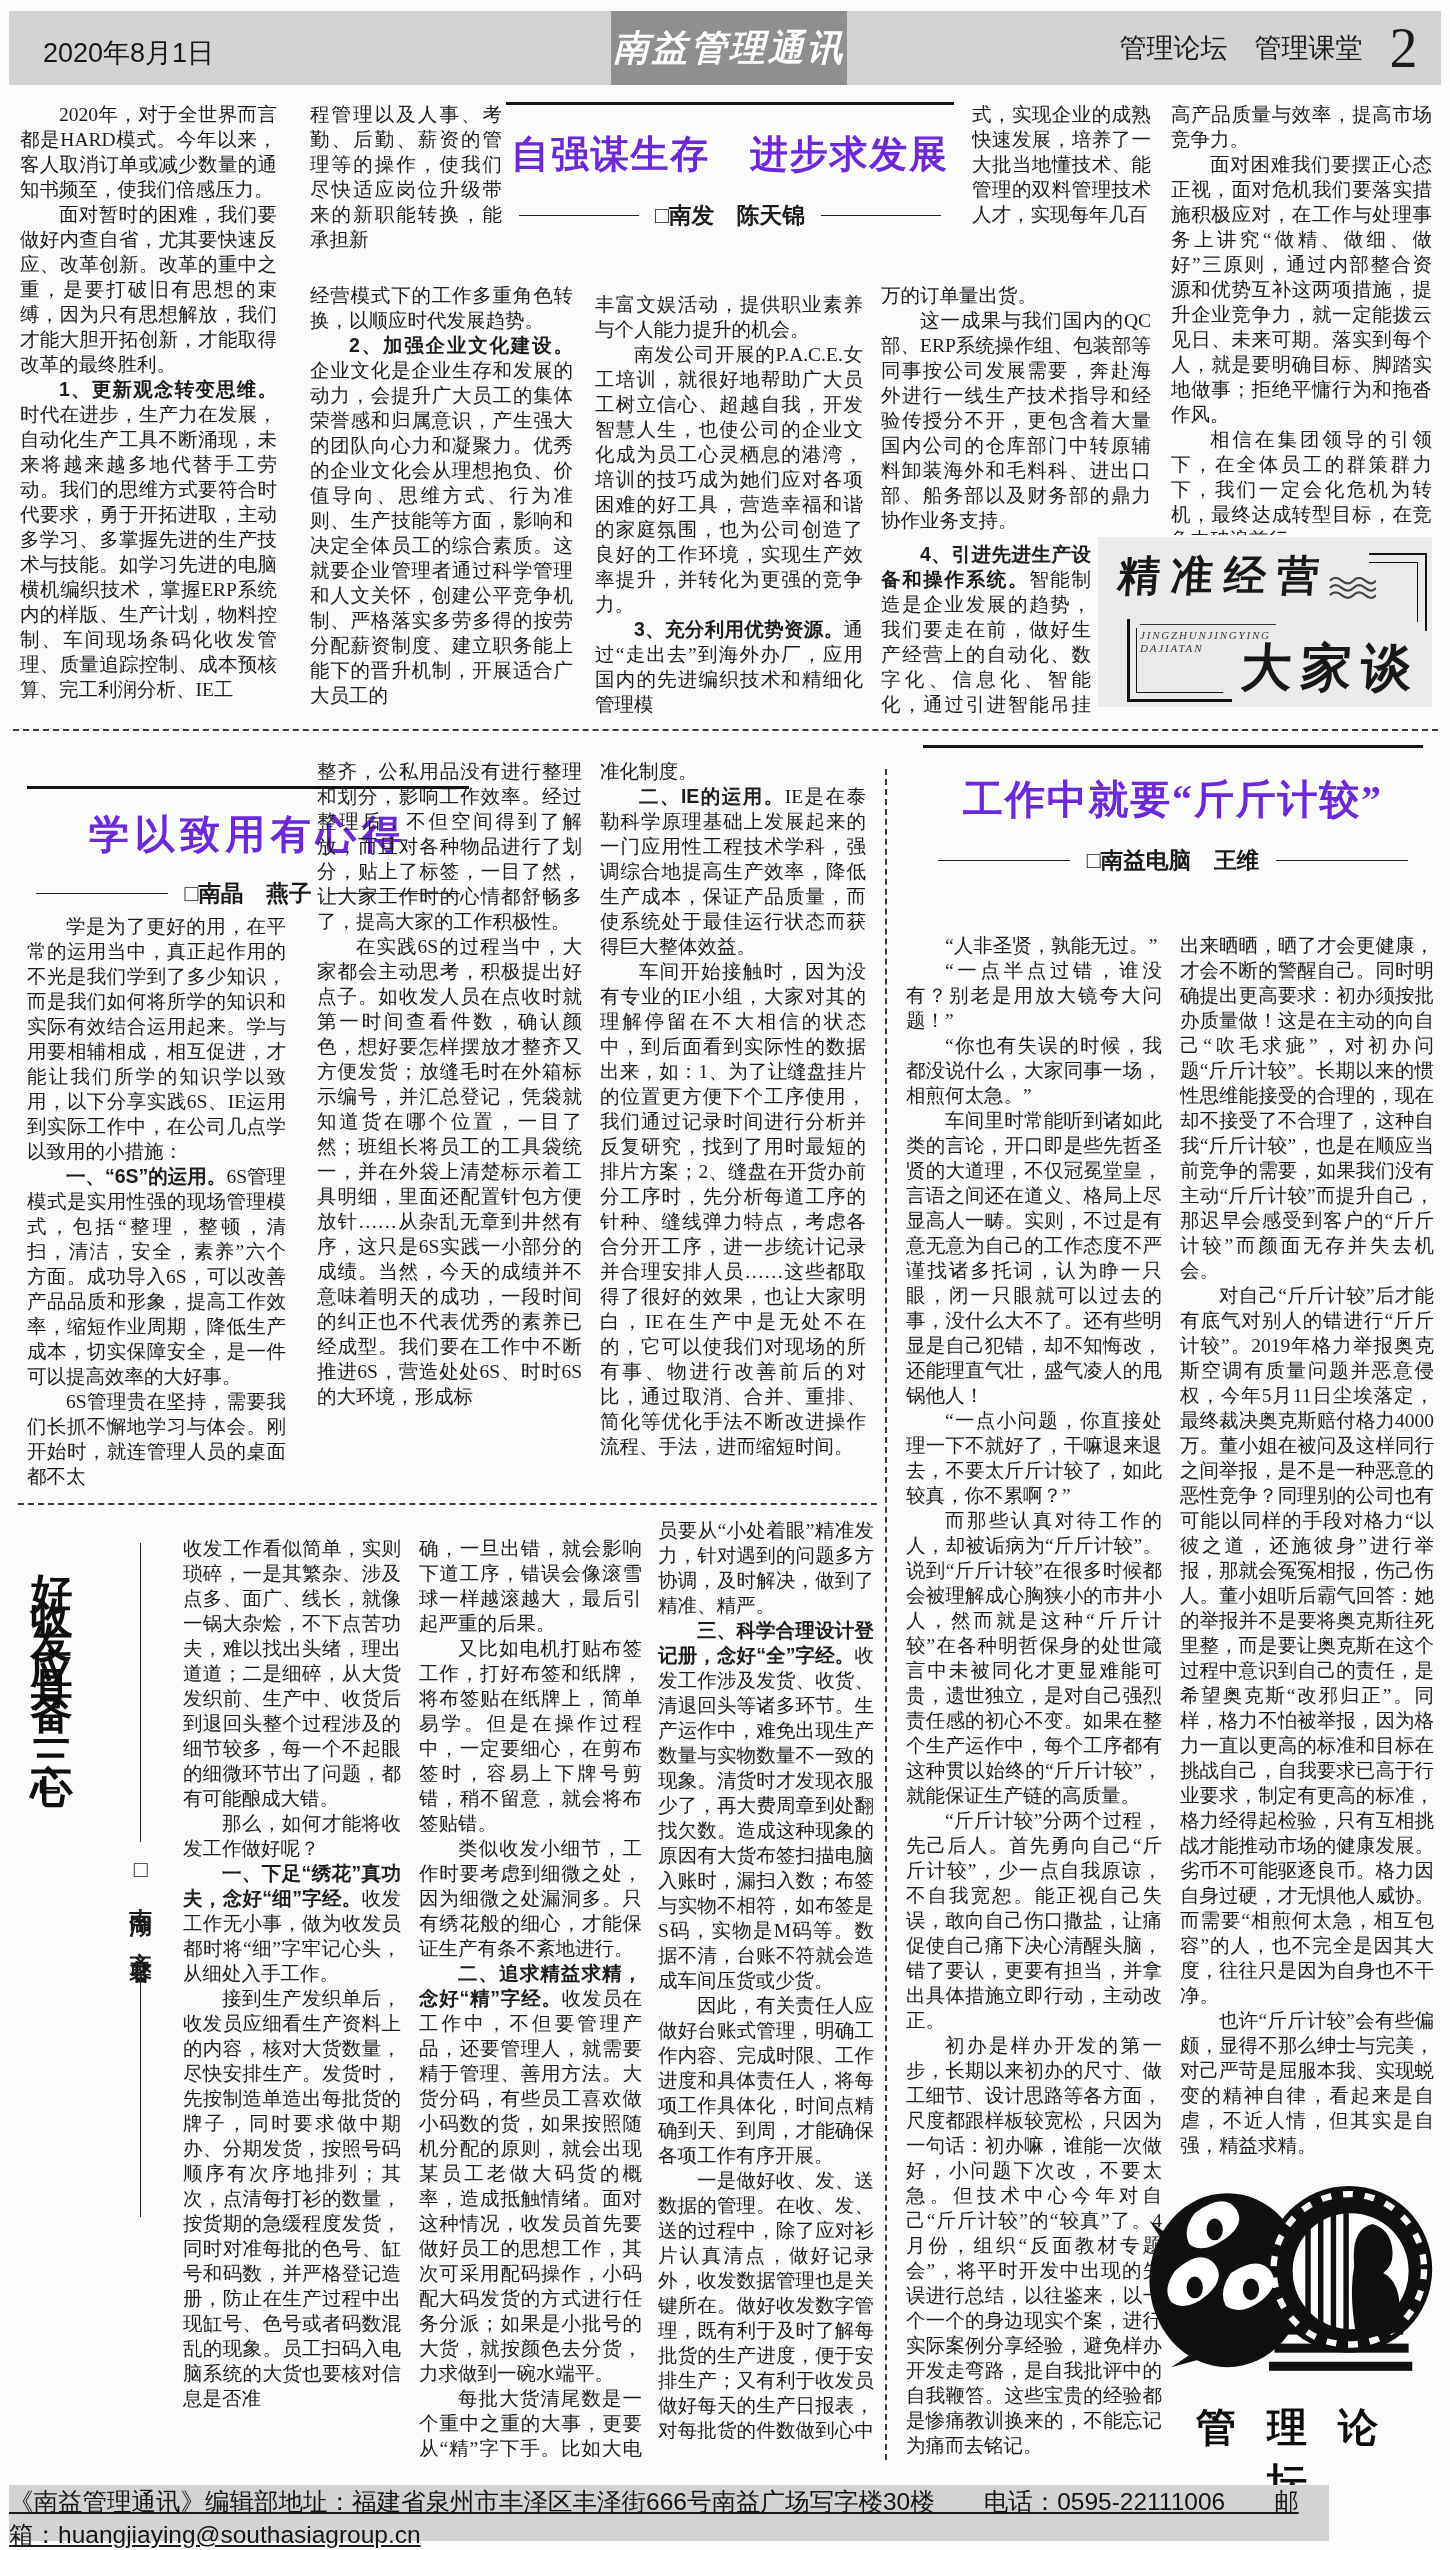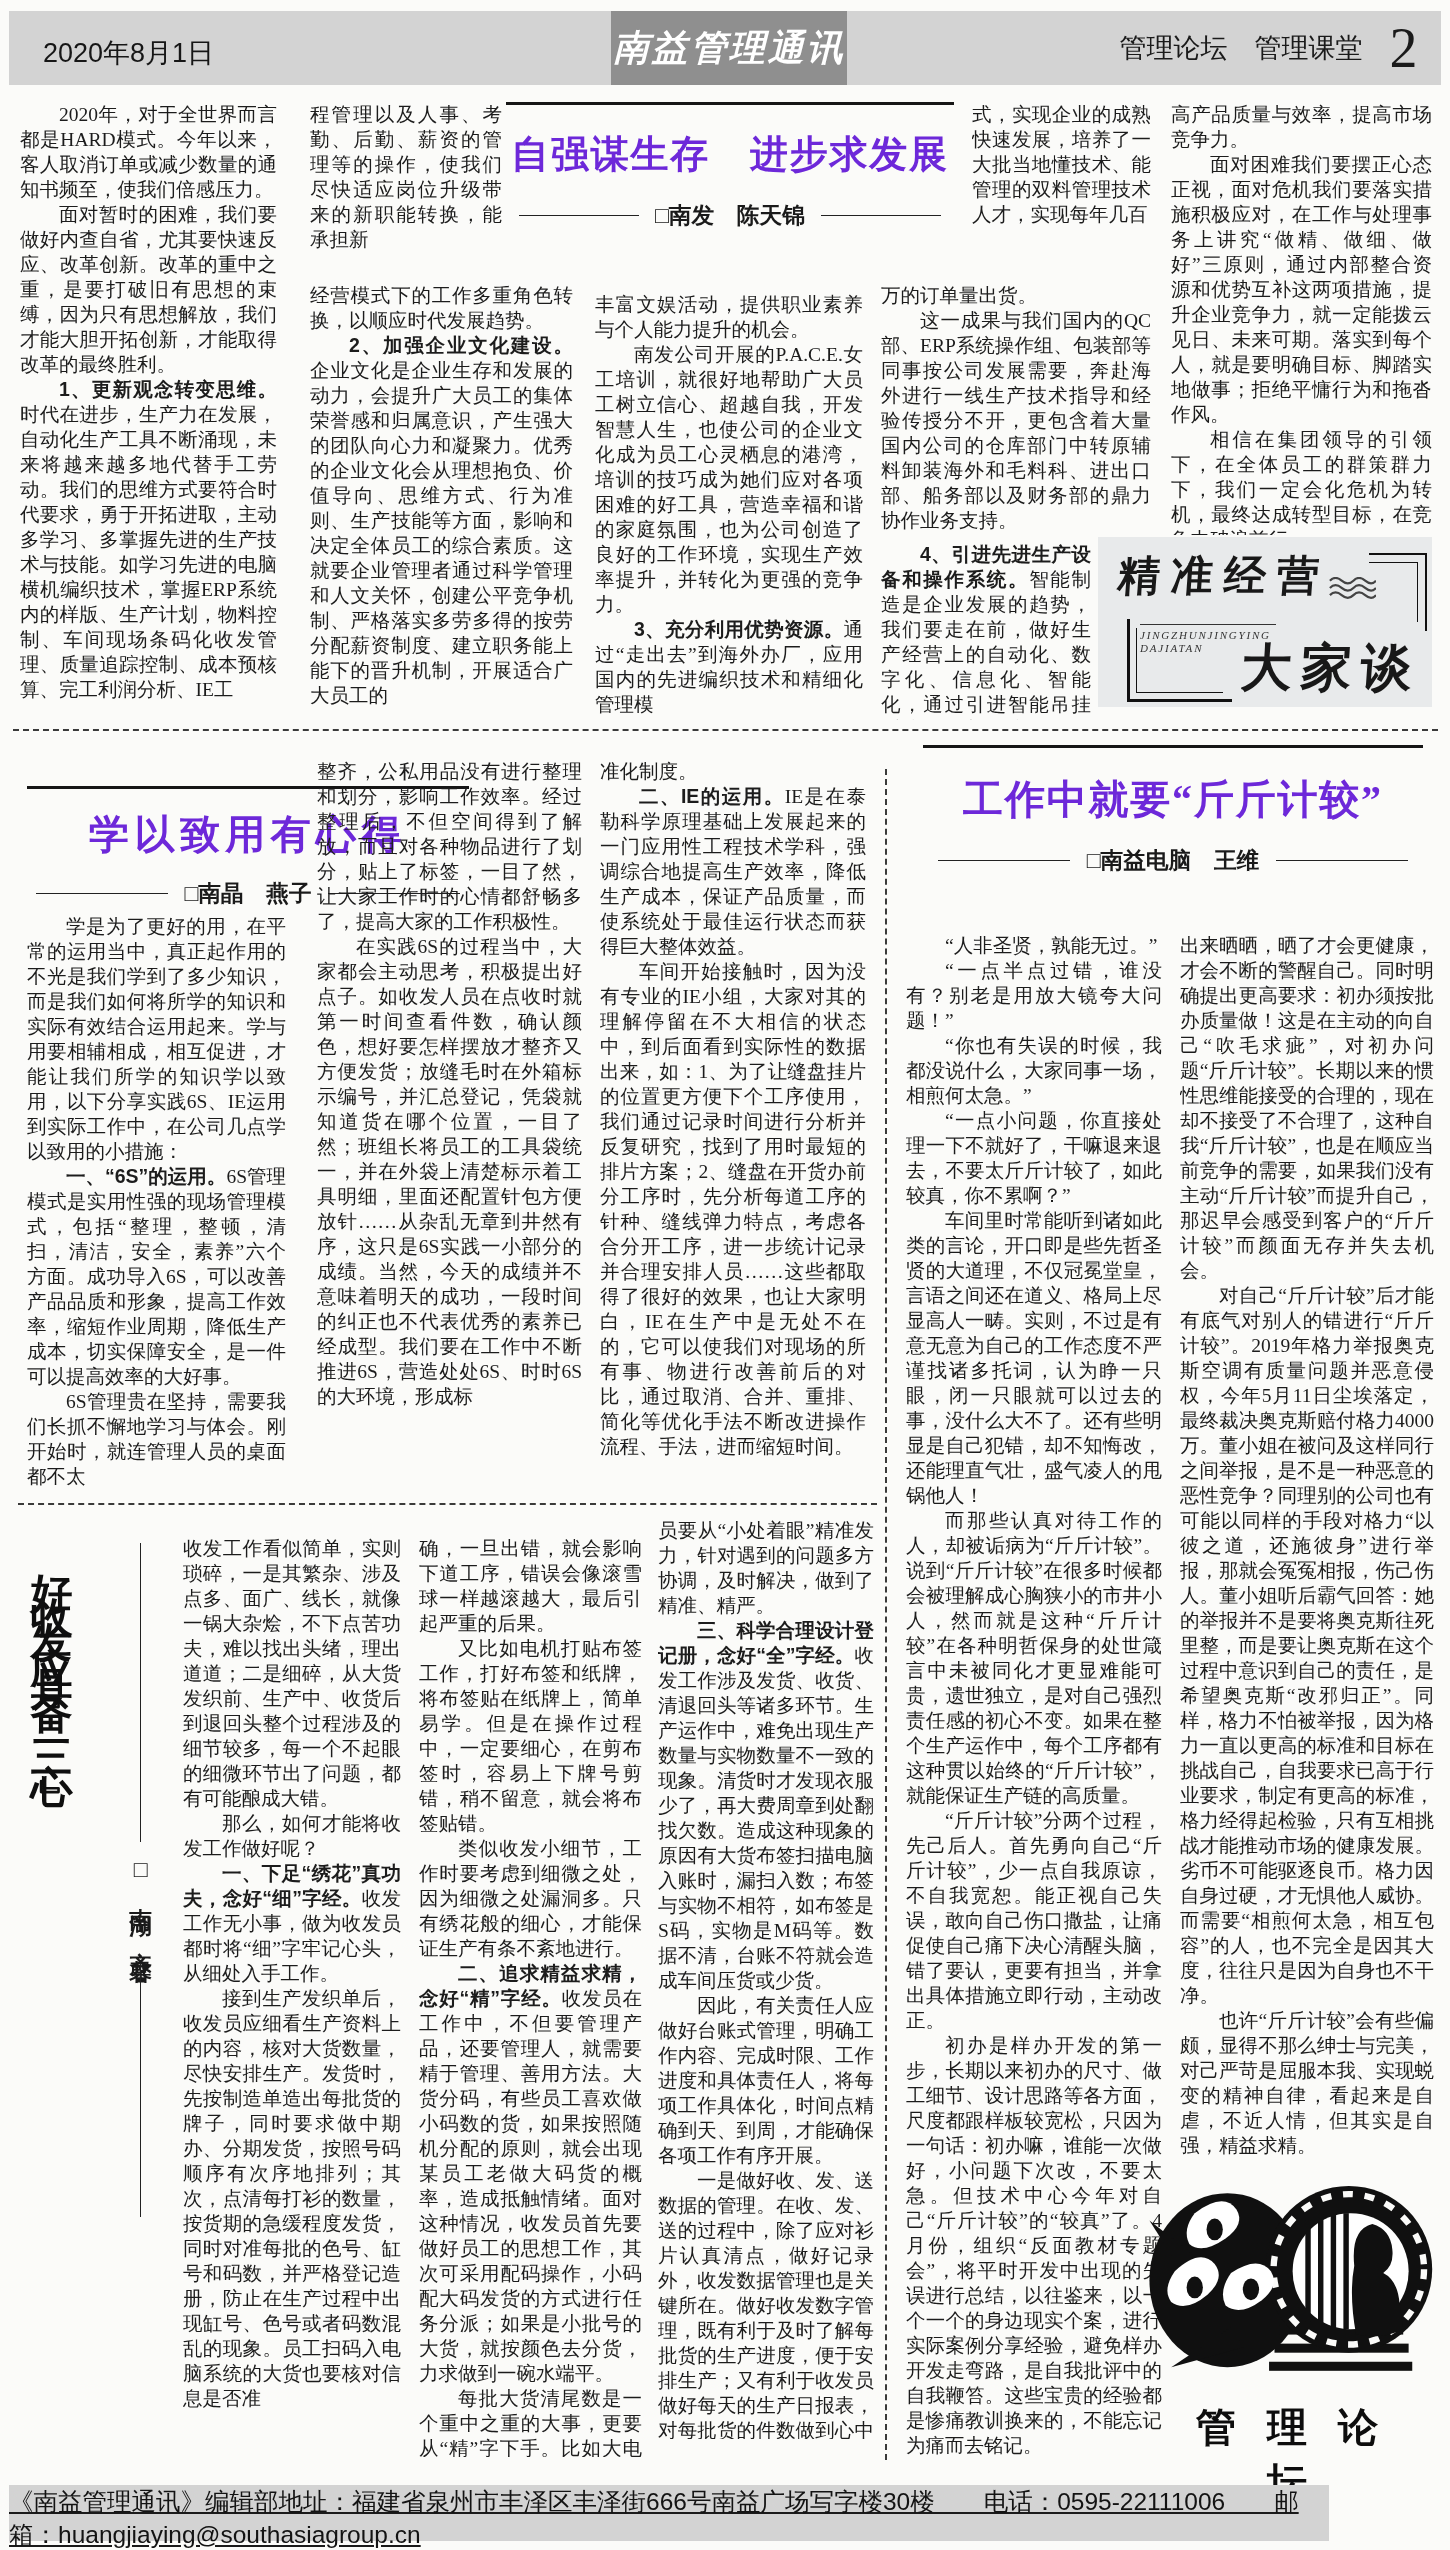--- a/index.html
+++ b/index.html
@@ -185,22 +185,22 @@
     <div class="byline" style="width:94%; margin-top:18px;justify-content:center;">
       <span class="ln"></span>
       <span class="bt">□南益电脑　王维</span>
       <span class="ln"></span>
     </div>
   </div>
   <div class="col" style="left:906px; top:933px; width:256px; height:1523px;">
       <p>“人非圣贤，孰能无过。”</p>
       <p>“一点半点过错，谁没有？别老是用放大镜夸大问题！”</p>
       <p>“你也有失误的时候，我都没说什么，大家同事一场，相煎何太急。”</p>
+      <p>车间里时常能听到诸如此类的言论，开口即是些先哲圣贤的大道理，不仅冠冕堂皇，言语之间还在道义、格局上尽显高人一畴。实则，不过是有意无意为自己的工作态度不严谨找诸多托词，认为睁一只眼，闭一只眼就可以过去的事，没什么大不了。还有些明显是自己犯错，却不知悔改，还能理直气壮，盛气凌人的甩锅他人！</p>
       <p>“一点小问题，你直接处理一下不就好了，干嘛退来退去，不要太斤斤计较了，如此较真，你不累啊？”</p>
-      <p>车间里时常能听到诸如此类的言论，开口即是些先哲圣贤的大道理，不仅冠冕堂皇，言语之间还在道义、格局上尽显高人一畴。实则，不过是有意无意为自己的工作态度不严谨找诸多托词，认为睁一只眼，闭一只眼就可以过去的事，没什么大不了。还有些明显是自己犯错，却不知悔改，还能理直气壮，盛气凌人的甩锅他人！</p>
       <p>而那些认真对待工作的人，却被诟病为“斤斤计较”。说到“斤斤计较”在很多时候都会被理解成心胸狭小的市井小人，然而就是这种“斤斤计较”在各种明哲保身的处世箴言中未被同化才更显难能可贵，遗世独立，是对自己强烈责任感的初心不变。如果在整个生产运作中，每个工序都有这种贯以始终的“斤斤计较”，就能保证生产链的高质量。</p>
       <p>“斤斤计较”分两个过程，先己后人。首先勇向自己“斤斤计较”，少一点自我原谅，不自我宽恕。能正视自己失误，敢向自己伤口撒盐，让痛促使自己痛下决心清醒头脑，错了要认，更要有担当，并拿出具体措施立即行动，主动改正。</p>
       <p>初办是样办开发的第一步，长期以来初办的尺寸、做工细节、设计思路等各方面，尺度都跟样板较宽松，只因为一句话：初办嘛，谁能一次做好，小问题下次改，不要太急。但技术中心今年对自己“斤斤计较”的“较真”了。4月份，组织“反面教材专题会”，将平时开发中出现的失误进行总结，以往鉴来，以一个一个的身边现实个案，进行实际案例分享经验，避免样办开发走弯路，是自我批评中的自我鞭笞。这些宝贵的经验都是惨痛教训换来的，不能忘记为痛而去铭记。</p>
     </div>
   <div class="col" style="left:1180px; top:933px; width:254px; height:1233px;">
       <p class="ni">出来晒晒，晒了才会更健康，才会不断的警醒自己。同时明确提出更高要求：初办须按批办质量做！这是在主动的向自己“吹毛求疵”，对初办问题“斤斤计较”。长期以来的惯性思维能接受的合理的，现在却不接受了不合理了，这种自我“斤斤计较”，也是在顺应当前竞争的需要，如果我们没有主动“斤斤计较”而提升自己，那迟早会感受到客户的“斤斤计较”而颜面无存并失去机会。</p>
       <p>对自己“斤斤计较”后才能有底气对别人的错进行“斤斤计较”。2019年格力举报奥克斯空调有质量问题并恶意侵权，今年5月11日尘埃落定，最终裁决奥克斯赔付格力4000万。董小姐在被问及这样同行之间举报，是不是一种恶意的恶性竞争？同理别的公司也有可能以同样的手段对格力“以彼之道，还施彼身”进行举报，那就会冤冤相报，伤己伤人。董小姐听后霸气回答：她的举报并不是要将奥克斯往死里整，而是要让奥克斯在这个过程中意识到自己的责任，是希望奥克斯“改邪归正”。同样，格力不怕被举报，因为格力一直以更高的标准和目标在挑战自己，自我要求已高于行业要求，制定有更高的标准，格力经得起检验，只有互相挑战才能推动市场的健康发展。劣币不可能驱逐良币。格力因自身过硬，才无惧他人威协。而需要“相煎何太急，相互包容”的人，也不完全是因其大度，往往只是因为自身也不干净。</p>
       <p>也许“斤斤计较”会有些偏颇，显得不那么绅士与完美，对己严苛是屈服本我、实现蜕变的精神自律，看起来是自虐，不近人情，但其实是自强，精益求精。</p>
     </div>
 

